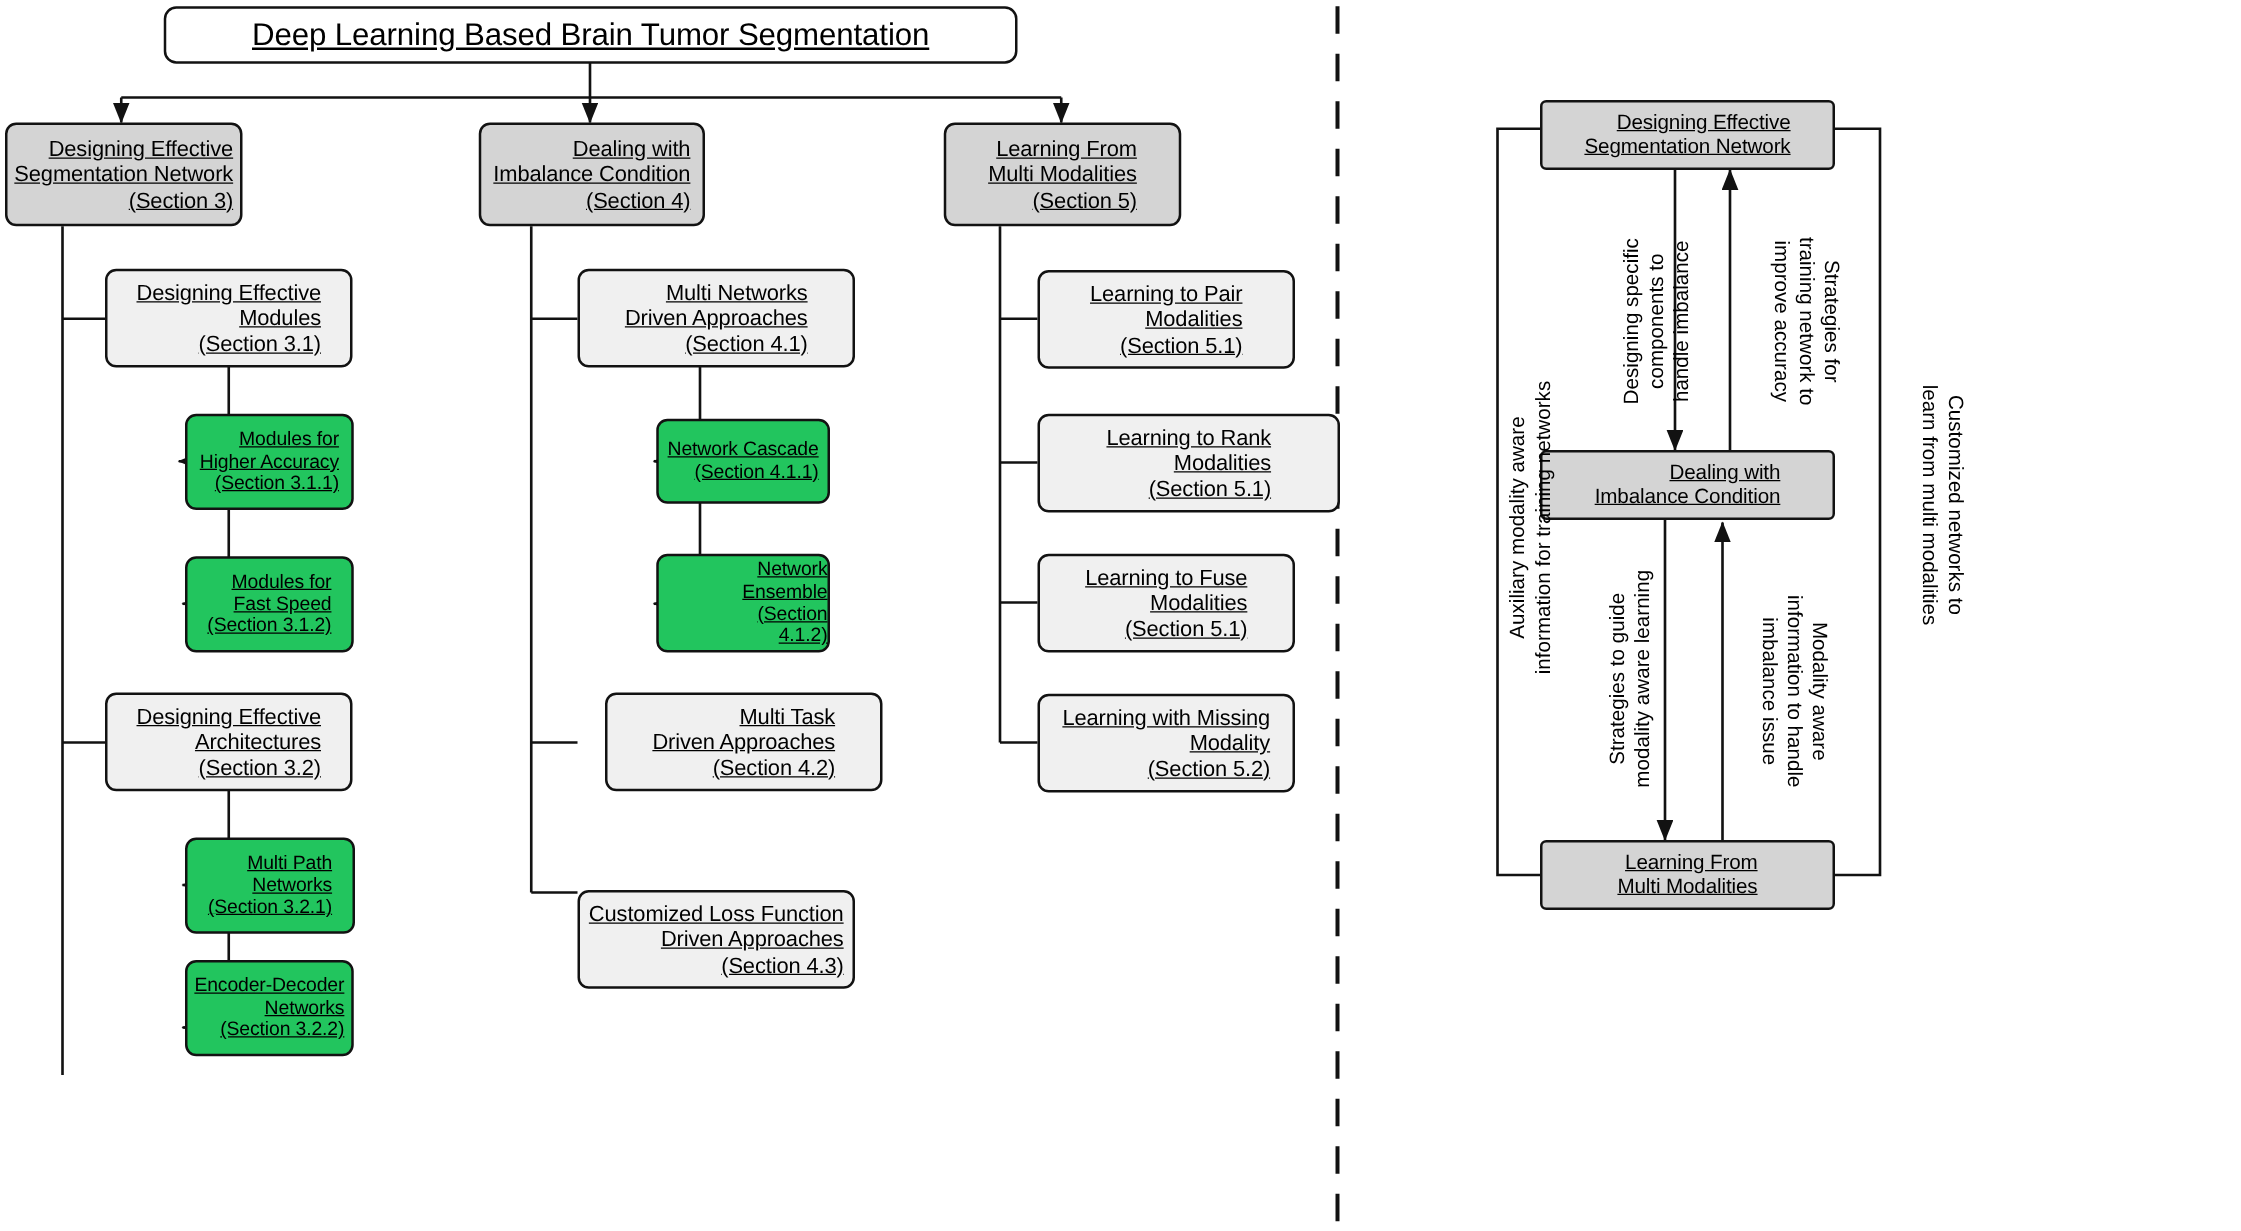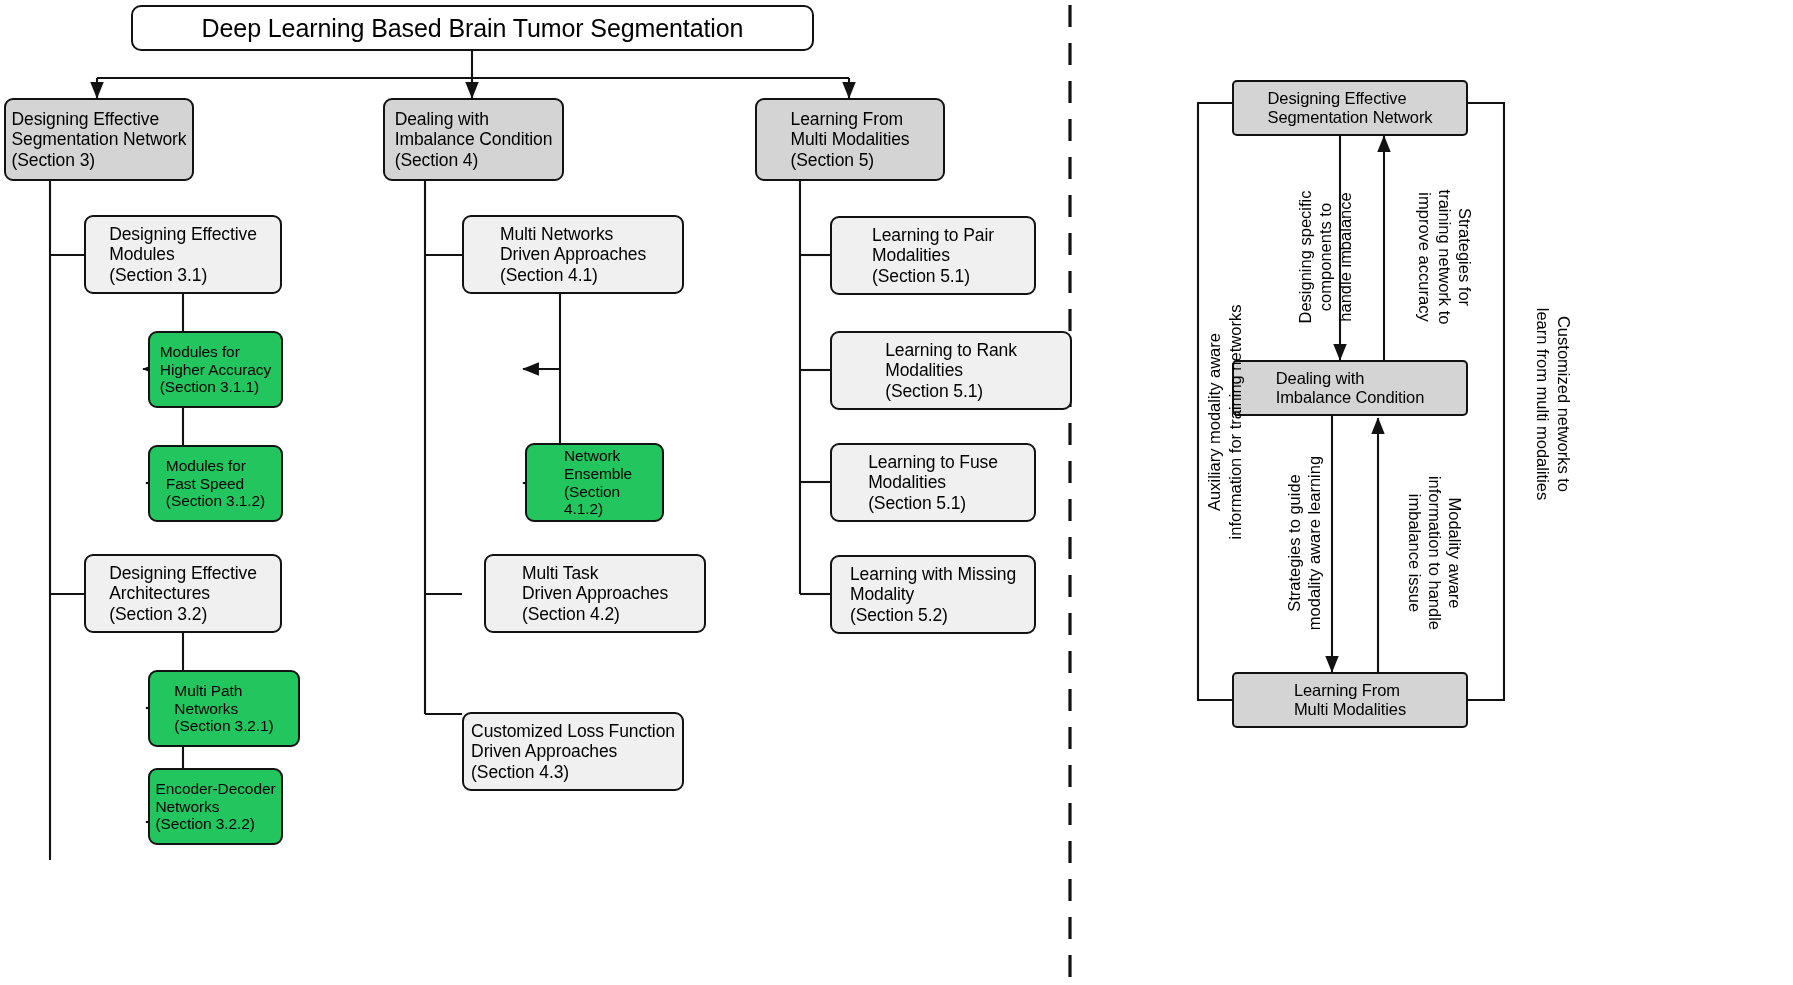--- a/index.html
+++ b/index.html
@@ -10,24 +10,25 @@
   }
   #canvas{position:absolute;left:0;top:0;width:1793px;height:985px;}
   svg.lines{position:absolute;left:0;top:0;width:1793px;height:985px;pointer-events:none;}
 
   .node{
     position:absolute;
     box-sizing:border-box;
     border:2.2px solid #121212;
     border-radius:9px;
     display:flex;align-items:center;justify-content:center;
-    text-align:left;
+    text-align:right;
     line-height:1.16;
     white-space:pre-line;
     letter-spacing:-0.1px;
+    text-decoration:underline;
   }
   .lvl0{background:#ffffff;font-size:25px;border-radius:10px;}
   .lvl1{background:#d4d4d4;font-size:17.5px;}
   .lvl2{background:#f0f0f0;font-size:17.5px;}
   .lvl3{background:#22c55e;font-size:15.5px;}
   .cycnode{background:#d4d4d4;font-size:16.5px;border-radius:5px;}
 
   .vlabel{
     position:absolute;
     font-size:16.5px;
@@ -134,32 +135,34 @@
 (Section 3.1.1)</div>
 
   <div class="node lvl3" style="left:148px;top:445px;width:135px;height:77px;">Modules for
 Fast Speed
 (Section 3.1.2)</div>
 
   <div class="node lvl2" style="left:84px;top:554px;width:198px;height:79px;">Designing Effective
 Architectures
 (Section 3.2)</div>
 
-  <div class="node lvl3" style="left:148px;top:670px;width:152px;height:77px;">Multi Path
+  <div class="node lvl3" style="left:148px;top:670px;width:136px;height:77px;">Multi Path
 Networks
 (Section 3.2.1)</div>
 
   <div class="node lvl3" style="left:148px;top:768px;width:135px;height:77px;">Encoder-Decoder
 Networks
 (Section 3.2.2)</div>
 
   <div class="node lvl2" style="left:462px;top:215px;width:222px;height:79px;">Multi Networks
 Driven Approaches
 (Section 4.1)</div>
 
+  <div class="node lvl3" style="left:525px;top:335px;width:139px;height:68px;">Network Cascade
+(Section 4.1.1)</div>
 
   <div class="node lvl3" style="left:525px;top:443px;width:139px;height:79px;padding-left:37px;">Network
 Ensemble
 (Section 4.1.2)</div>
 
   <div class="node lvl2" style="left:484px;top:554px;width:222px;height:79px;">Multi Task
 Driven  Approaches
 (Section 4.2)</div>
 
   <div class="node lvl2" style="left:462px;top:675px;width:222px;height:79px;margin-top:37px;">Customized Loss Function

